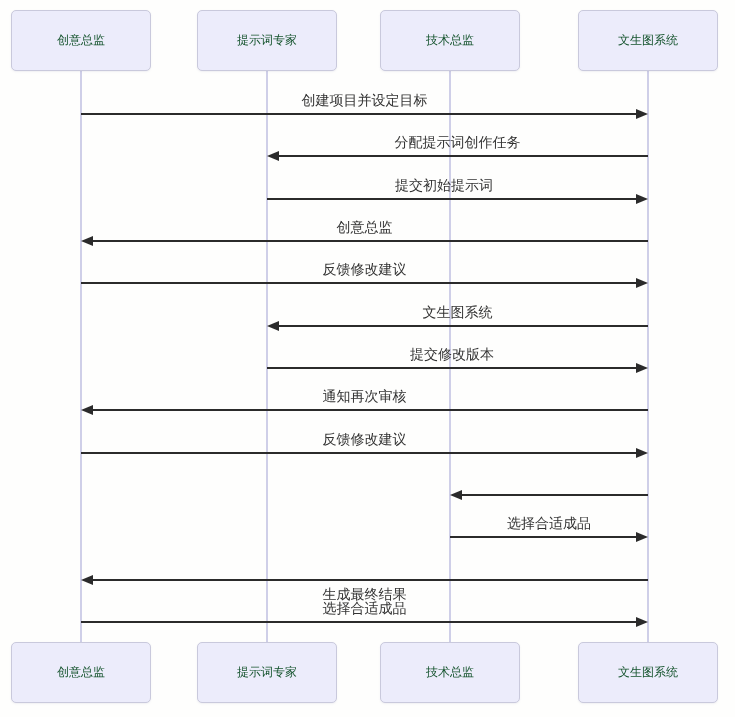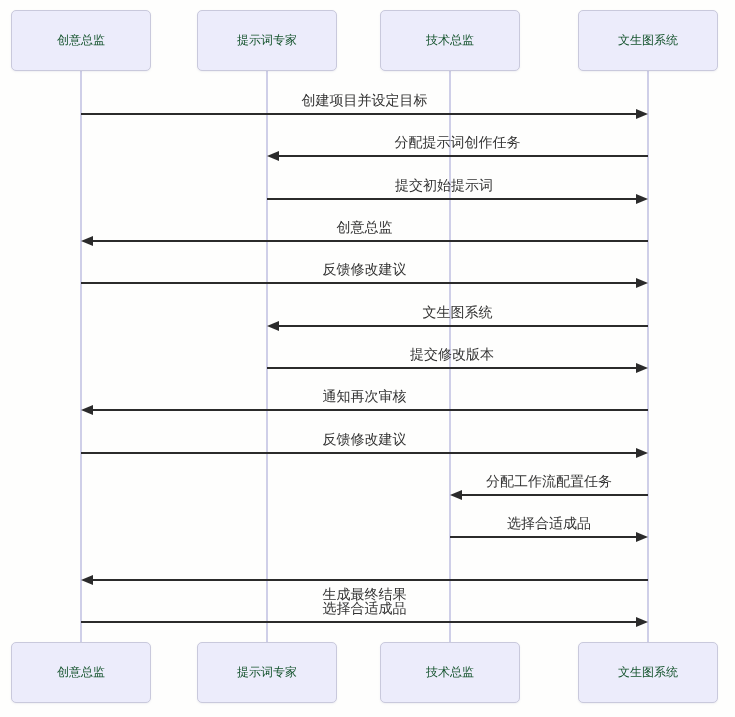--- a/index.html
+++ b/index.html
@@ -112,21 +112,20 @@
     <div class="msg-head left" style="left: 267px; top: 321px;"></div>
     <div class="msg-label" style="left: 452px; top: 346px;">提交修改版本</div>
     <div class="msg-line" style="left: 267px; width: 370px; top: 367px;"></div>
     <div class="msg-head right" style="left: 636px; top: 363px;"></div>
     <div class="msg-label" style="left: 364.5px; top: 388px;">通知再次审核</div>
     <div class="msg-line" style="left: 92px; width: 556px; top: 409px;"></div>
     <div class="msg-head left" style="left: 81px; top: 405px;"></div>
     <div class="msg-label" style="left: 364.5px; top: 431px;">反馈修改建议</div>
     <div class="msg-line" style="left: 81px; width: 556px; top: 452px;"></div>
     <div class="msg-head right" style="left: 636px; top: 448px;"></div>
-    <div class="msg-label" style="left: 549px; top: 473px;">分配工作流配置任务</div>
     <div class="msg-line" style="left: 461px; width: 187px; top: 494px;"></div>
     <div class="msg-head left" style="left: 450px; top: 490px;"></div>
     <div class="msg-label" style="left: 549px; top: 515px;">选择合适成品</div>
     <div class="msg-line" style="left: 450px; width: 187px; top: 536px;"></div>
     <div class="msg-head right" style="left: 636px; top: 532px;"></div>
     <div class="msg-label" style="left: 364.5px; top: 586px;">生成最终结果</div>
     <div class="msg-line" style="left: 92px; width: 556px; top: 579px;"></div>
     <div class="msg-head left" style="left: 81px; top: 575px;"></div>
     <div class="msg-label" style="left: 364.5px; top: 600px;">选择合适成品</div>
     <div class="msg-line" style="left: 81px; width: 556px; top: 621px;"></div>

